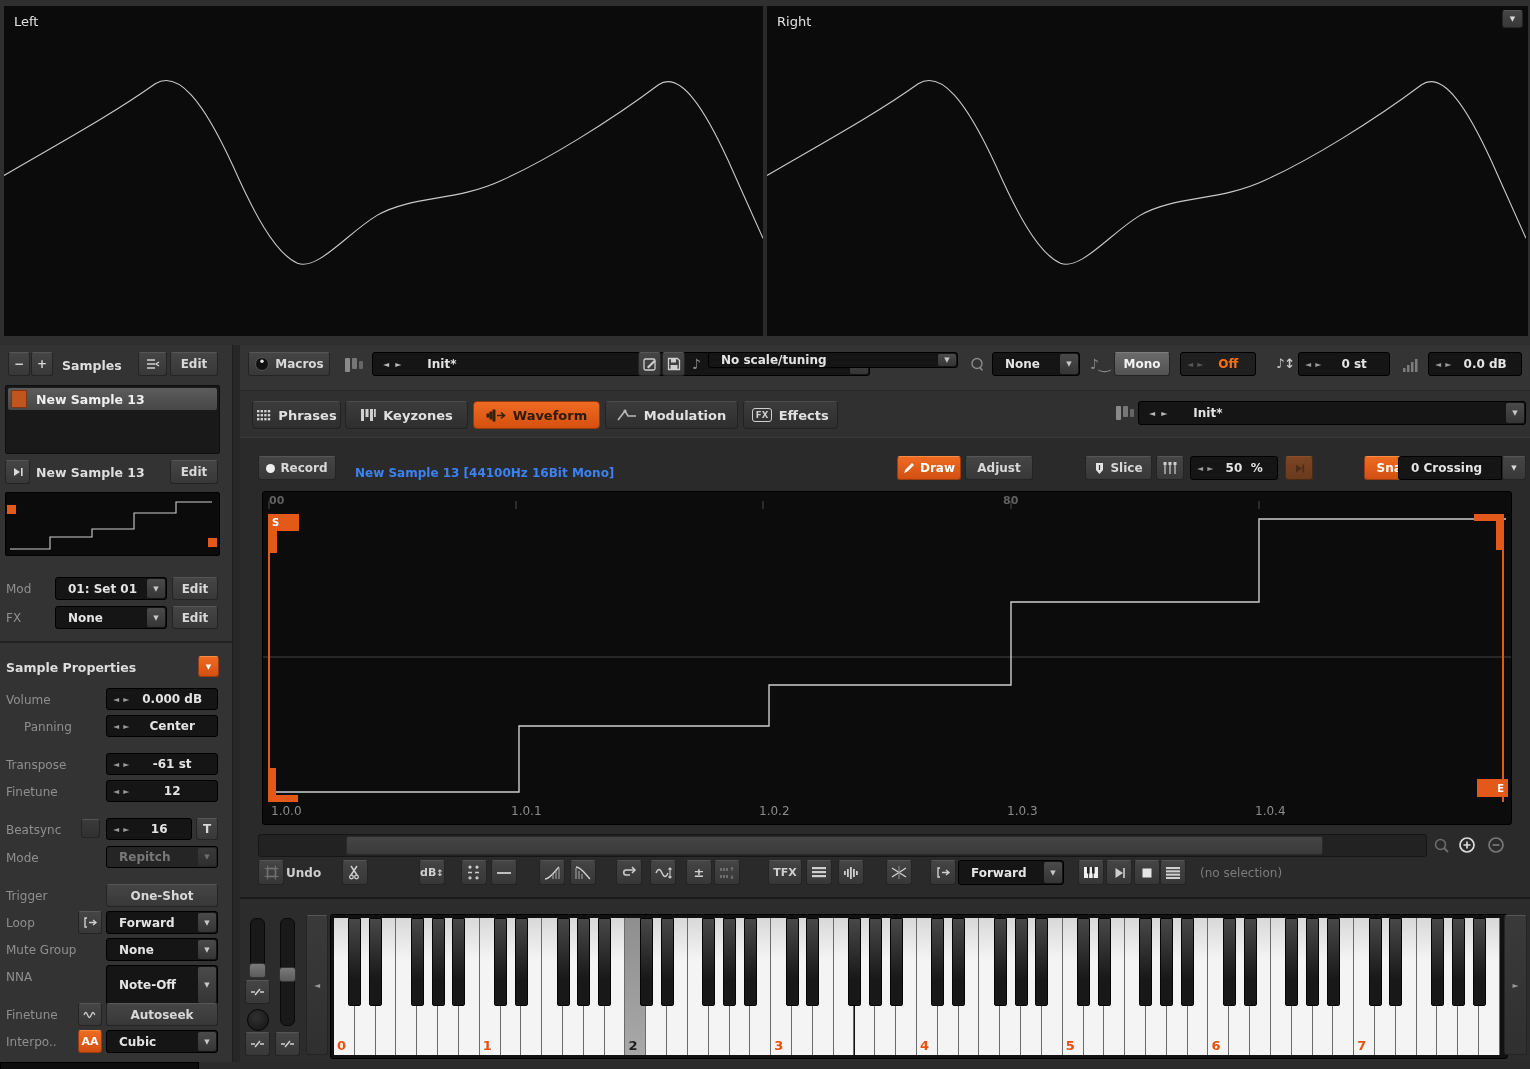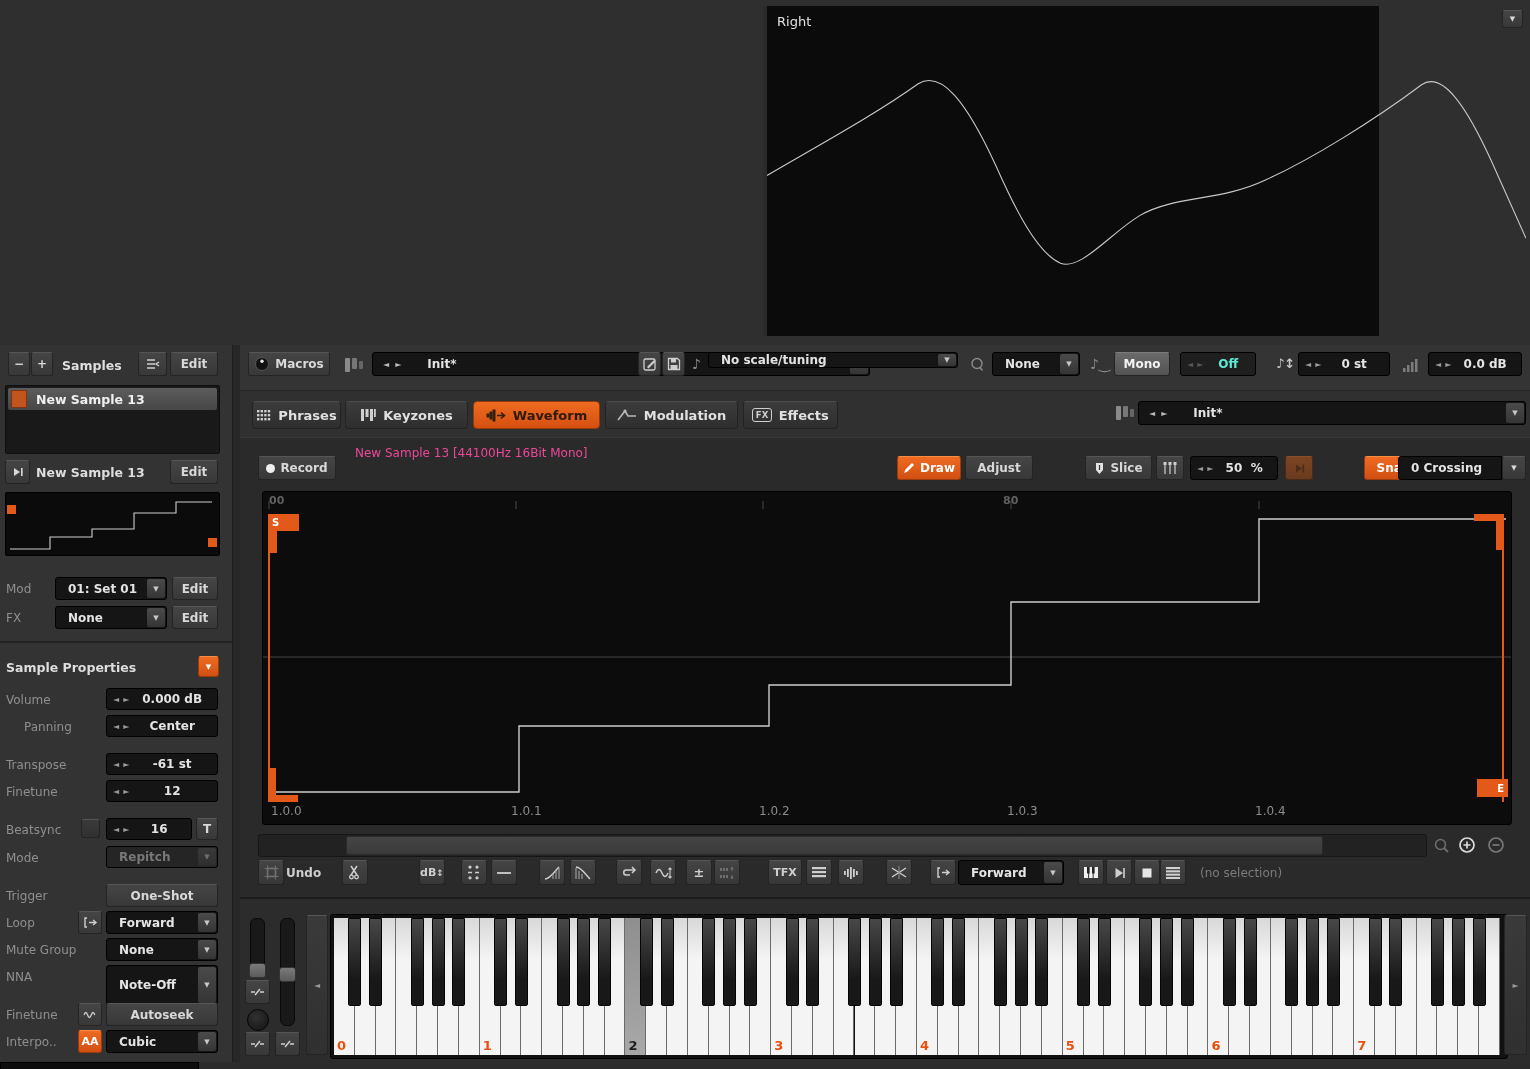--- a/index.html
+++ b/index.html
@@ -11,21 +11,21 @@
   .btn.orange{background:linear-gradient(#ef6b22,#d14f12);border-color:#9c3c0c;border-top-color:#f98b43;color:#fff}
   .btn.lit{background:linear-gradient(#6a6a6a,#525252);border-top-color:#7d7d7d;color:#f2f2f2}
   .btn.dimorange{background:linear-gradient(#7c4423,#693a1e);border-color:#4a2a14;border-top-color:#8a4f2a;color:#a05a2c}
   .dd,.spin{position:absolute;box-sizing:border-box;background:#151515;border:1px solid #000;border-radius:3px;color:#e4e4e4;font-size:12px;font-weight:bold;display:flex;align-items:center;padding:0 4px}
   .dd .ddval{flex:1;text-align:left;padding-left:8px;overflow:hidden;white-space:nowrap}
   .caret{position:absolute;right:1px;top:1px;bottom:1px;width:18px;background:linear-gradient(#4a4a4a,#353535);border-radius:2px;display:flex;align-items:center;justify-content:center;color:#c8c8c8;font-size:7px}
   .caret.dim{color:#6f6f6f;background:linear-gradient(#3a3a3a,#2e2e2e)}
   .spin .sarr{color:#9a9a9a;font-size:8px;padding:0 2px}
   .spin .sval{flex:1;text-align:center;overflow:hidden;white-space:nowrap}
   .spin.dim{background:#1f1f1f}
-  .spin.dim .sval{color:#5eead4}
+  .spin.dim .sval{color:#f97316}
   .spin.dim .sarr{color:#585858}
   .lbl{position:absolute;color:#8f8f8f;font-size:12px;white-space:nowrap}
   .wlbl{position:absolute;color:#dedede;font-size:12.5px;font-weight:bold;white-space:nowrap}
   .dimtxt{color:#787878}
   svg{display:block}
   .ic{display:flex;align-items:center;justify-content:center}
   
   .scopes{position:absolute;left:0;top:0;width:1530px;height:345px;background:#2f2f2f;border-bottom:2px solid #1c1c1c}
   .scope{position:absolute;top:6px;height:330px;background:#0b0b0b}
   .scope .tag{position:absolute;left:10px;top:8px;color:#e2e2e2;font-size:13px}
@@ -64,22 +64,28 @@
   .vslider{position:absolute;width:13px;background:#191919;border:1px solid #090909;border-radius:6px}
   .vhandle{position:absolute;width:15px;height:13px;background:linear-gradient(#7a7a7a,#5c5c5c);border:1px solid #333;border-radius:3px}
   .knob{position:absolute;width:20px;height:20px;border-radius:50%;background:radial-gradient(circle at 40% 35%,#303030,#141414);border:1px solid #060606}
   .botstrip{position:absolute;left:0;top:1062px;width:1530px;height:7px;background:#2b2b2b}
   .botstub{position:absolute;left:0;top:1062px;width:197px;height:7px;background:#0d0d0d;border:1px solid #000;border-bottom:none}
 </style>
 </head>
 <body>
 
 <div class="scopes">
+  <div class="scope" style="left:4px;width:759px">
+    <svg width="759" height="330" viewBox="0 0 763 331" preserveAspectRatio="none">
+      <path fill="none" stroke="#c9c9c9" stroke-width="1.1" d="M 0 170 C 55 138 110 108 152 78 C 175 64 200 95 230 160 C 250 205 272 248 295 258 C 315 266 345 228 375 210 C 410 190 455 196 500 175 C 545 155 610 115 658 79 C 680 64 705 105 728 155 C 740 182 755 215 763 233"></path>
+    </svg>
+    <div class="tag">Left</div>
+  </div>
   <div class="abs" style="left:763px;top:6px;width:4px;height:330px;background:#2a2a2a"></div>
-  <div class="scope" style="left:767px;width:612px">
+  <div class="scope" style="left:767px;width:761px">
     <svg width="759" height="330" viewBox="0 0 763 331" preserveAspectRatio="none">
       <path fill="none" stroke="#c9c9c9" stroke-width="1.1" d="M 0 170 C 55 138 110 108 152 78 C 175 64 200 95 230 160 C 250 205 272 248 295 258 C 315 266 345 228 375 210 C 410 190 455 196 500 175 C 545 155 610 115 658 79 C 680 64 705 105 728 155 C 740 182 755 215 763 233"></path>
     </svg>
     <div class="tag">Right</div>
     <div class="btn" style="left:735px;top:4px;width:21px;height:18px;font-size:7px">▼</div>
   </div>
 </div>
 
 <div class="sidebar">
 
@@ -379,21 +385,21 @@
     <span class="caret">▼</span>
   </div>
 </div>
 
 <div class="editor">
 
   <div class="btn" style="left:18px;top:18px;width:78px;height:24px">
     <span style="width:9px;height:9px;border-radius:50%;background:#efefef;display:inline-block"></span>
     <span>Record</span>
   </div>
-  <div class="lbl" style="left:115px;top:8px;color:#ec4899;font-weight:normal">New Sample 13 [44100Hz 16Bit Mono]</div>
+  <div class="lbl" style="left:115px;top:28px;color:#3b82f6;font-weight:bold">New Sample 13 [44100Hz 16Bit Mono]</div>
   <div class="btn orange" style="left:657px;top:18px;width:64px;height:24px">
     <span class="ic">
         <svg width="12" height="12" viewBox="0 0 12 12">
           <path d="M1,11 L2.5,7.5 L9,1 L11,3 L4.5,9.5 z" fill="#fff"></path>
         </svg>
       </span>
     <span>Draw</span>
   </div>
   <div class="btn" style="left:725px;top:18px;width:68px;height:24px">Adjust</div>
   <div class="btn" style="left:845px;top:18px;width:67px;height:24px">

